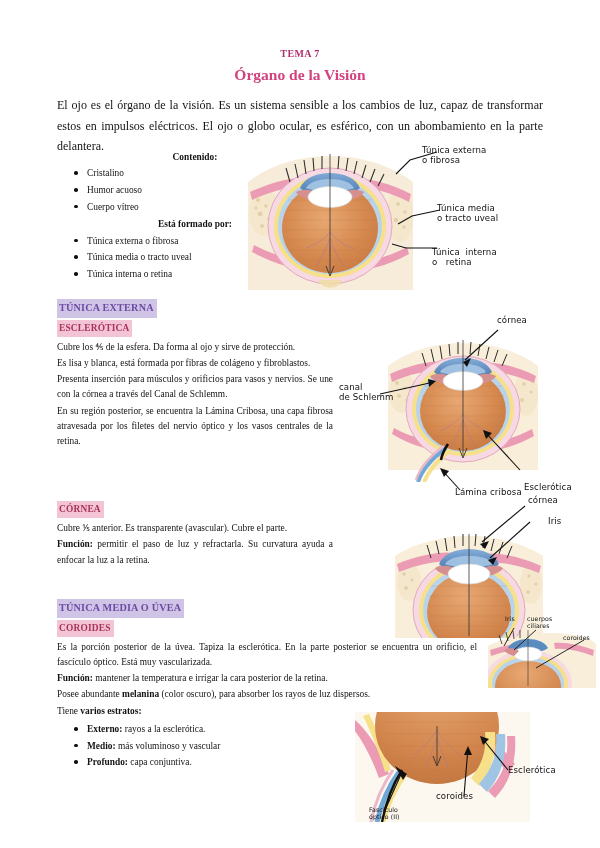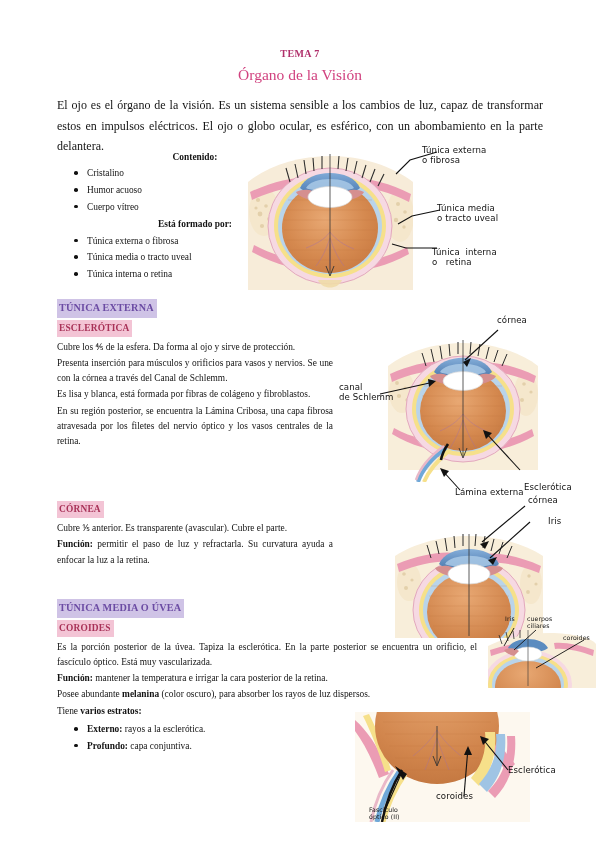--- a/index.html
+++ b/index.html
@@ -17,21 +17,21 @@
     padding:0;
   }
   
   .title-block{
     position:absolute;left:0;top:48px;width:600px;text-align:center;
   }
   .t-main{
     font-weight:bold;font-size:10px;color:#b0306b;letter-spacing:.4px;
   }
   .t-sub{
-    font-weight:normal;font-size:15.5px;color:#d1427f;margin-top:7px;
+    font-weight:bold;font-size:15.5px;color:#d1427f;margin-top:7px;
   }
   
   .intro{
     position:absolute;left:57px;top:95px;width:486px;
     font-size:12px;line-height:1.72;text-align:justify;color:#141414;
   }
   
   .col-left{
     position:absolute;left:57px;width:276px;
     font-size:9.4px;line-height:1.62;color:#141414;
@@ -113,22 +113,22 @@
   </div>
 
   <div class="col-left" style="top:299px;">
     <div style="margin-bottom:2px;">
       <span class="hl-purple">TÚNICA EXTERNA</span>
     </div>
     <div style="margin-bottom:3px;">
       <span class="hl-pink">ESCLERÓTICA</span>
     </div>
     <p class="body">Cubre los ⅘ de la esfera. Da forma al ojo y sirve de protección.</p>
+    <p class="body jf">Es lisa y blanca, está formada por fibras de colágeno y fibroblastos.</p>
     <p class="body jf">Presenta inserción para músculos y orificios para vasos y nervios. Se une con la córnea a través del Canal de Schlemm.</p>
-    <p class="body jf">Es lisa y blanca, está formada por fibras de colágeno y fibroblastos.</p>
     <p class="body jf">En su región posterior, se encuentra la Lámina Cribosa, una capa fibrosa atravesada por los filetes del nervio óptico y los vasos centrales de la retina.</p>
   </div>
 
   <div class="col-left" style="top:501px;">
     <div style="margin-bottom:3px;">
       <span class="hl-pink">CÓRNEA</span>
     </div>
     <p class="body">Cubre ⅕ anterior. Es transparente (avascular). Cubre el parte.</p>
     <p class="body jf"><span class="b">Función:</span><span> permitir el paso de luz y refractarla. Su curvatura ayuda a enfocar la luz a la retina.</span></p>
   </div>
@@ -139,20 +139,21 @@
     </div>
     <div style="margin-bottom:3px;">
       <span class="hl-pink">COROIDES</span>
     </div>
     <p class="body jf">Es la porción posterior de la úvea. Tapiza la esclerótica. En la parte posterior se encuentra un orificio, el fascículo óptico. Está muy vascularizada.</p>
     <p class="body"><span class="b">Función:</span><span> mantener la temperatura e irrigar la cara posterior de la retina.</span></p>
     <p class="body"><span>Posee abundante </span><span class="b">melanina</span><span> (color oscuro), para absorber los rayos de luz dispersos.</span></p>
     <p class="body"><span>Tiene </span><span class="b">varios estratos:</span></p>
     <ul class="blist" style="padding-left:30px;margin-top:4px;">
       <li><span class="b">Externo:</span><span> rayos a la esclerótica.</span></li>
+      <li><span class="b">Medio:</span><span> más voluminoso y vascular</span></li>
       <li><span class="b">Profundo:</span><span> capa conjuntiva.</span></li>
     </ul>
   </div>
 
   <div class="diagram" style="left:248px;top:140px;">
     <svg width="165" height="160" viewBox="0 0 165 160">
       <defs>
         <radialGradient id="ret1" cx="45%" cy="40%" r="70%">
           <stop offset="0%" stop-color="#e8a873"></stop>
           <stop offset="60%" stop-color="#d5894f"></stop>
@@ -333,21 +334,21 @@
     <path d="M190,160 L155,122" stroke="#111" stroke-width="1.1" fill="none"></path>
     <path d="M153,120 L162,123 L156,129 Z" fill="#111"></path>
 
     <path d="M130,180 L112,160" stroke="#111" stroke-width="1.1" fill="none"></path>
     <path d="M110,158 L119,161 L114,167 Z" fill="#111"></path>
   </svg>
   <div class="hw" style="left:497px;top:315px;">córnea</div>
   <div class="hw" style="left:339px;top:382px;">canal
 de Schlemm</div>
   <div class="hw" style="left:524px;top:482px;">Esclerótica</div>
-  <div class="hw" style="left:455px;top:487px;">Lámina externa</div>
+  <div class="hw" style="left:455px;top:487px;">Lámina cribosa</div>
 
   <div class="diagram" style="left:395px;top:528px;">
     <svg width="148" height="110" viewBox="0 0 148 110">
       <defs>
         <radialGradient id="ret3" cx="45%" cy="30%" r="80%">
           <stop offset="0%" stop-color="#e8a873"></stop>
           <stop offset="70%" stop-color="#d1854c"></stop>
           <stop offset="100%" stop-color="#c2763f"></stop>
         </radialGradient>
         <linearGradient id="corn3" x1="0" y1="0" x2="0" y2="1">

